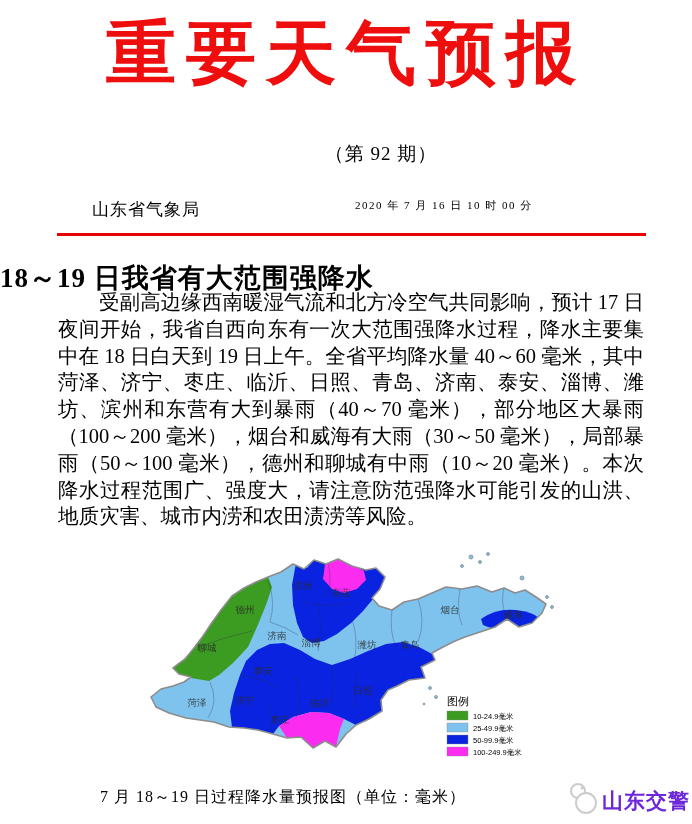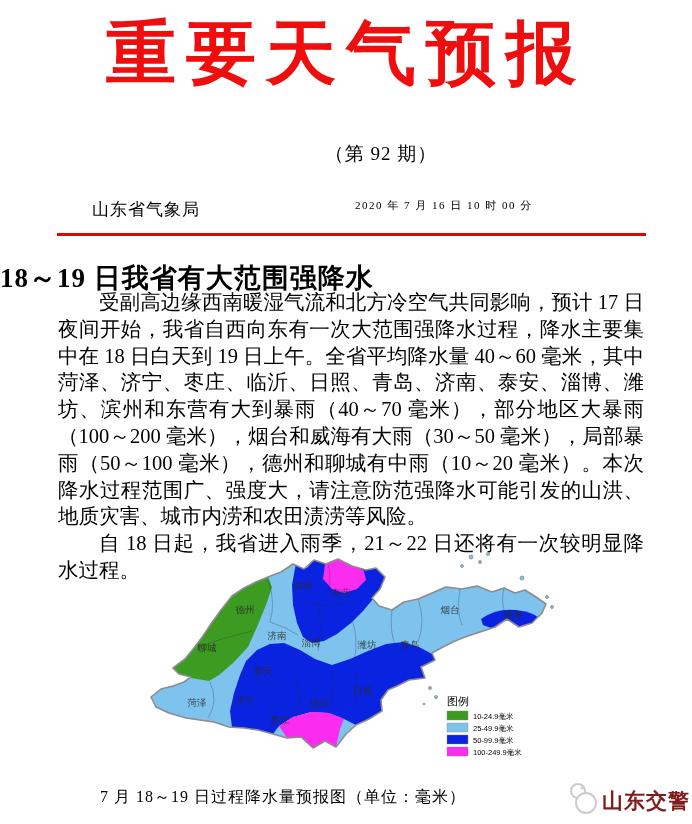--- a/index.html
+++ b/index.html
@@ -34,21 +34,21 @@
     font-size:20.5px;line-height:26.8px;text-align:justify;
   }
   .body-text p{margin:0;text-indent:2em;font-family:Liberation Serif, serif;}
   .map-wrap{position:absolute;top:547px;left:100px;width:540px;height:238px;}
   .map-caption{
     position:absolute;top:787px;left:100px;width:540px;text-align:left;
     font-size:16px;letter-spacing:1px;
   }
   .watermark{
     position:absolute;top:781px;right:2px;display:flex;align-items:center;gap:3px;
-    color:#7f1d1d;font-family:"Liberation Sans","DejaVu Sans",sans-serif;
+    color:#6d28d9;font-family:"Liberation Sans","DejaVu Sans",sans-serif;
     font-size:21px;font-weight:bold;letter-spacing:1px;
   }
   svg text.city{
     font-size:9.5px;fill:#2b2b2b;opacity:.88;
     font-family:"Liberation Serif","DejaVu Serif",serif;
   }
   svg text.lg-title{font-size:11px;fill:#000;font-family:"Liberation Serif","DejaVu Serif",serif;}
   svg text.lg-label{font-size:7.5px;fill:#000;font-family:"Liberation Sans","DejaVu Sans",sans-serif;}
 </style>
 </head>
@@ -62,21 +62,20 @@
 
   <div class="agency">山东省气象局</div>
   <div class="issued-at">2020 年 7 月 16 日 10 时 00 分</div>
 
   <div class="red-rule"></div>
 
   <div class="headline">18～19 日我省有大范围强降水</div>
 
   <div class="body-text">
     <p>受副高边缘西南暖湿气流和北方冷空气共同影响，预计 17 日夜间开始，我省自西向东有一次大范围强降水过程，降水主要集中在 18 日白天到 19 日上午。全省平均降水量 40～60 毫米，其中菏泽、济宁、枣庄、临沂、日照、青岛、济南、泰安、淄博、潍坊、滨州和东营有大到暴雨（40～70 毫米），部分地区大暴雨（100～200 毫米），烟台和威海有大雨（30～50 毫米），局部暴雨（50～100 毫米），德州和聊城有中雨（10～20 毫米）。本次降水过程范围广、强度大，请注意防范强降水可能引发的山洪、地质灾害、城市内涝和农田渍涝等风险。</p>
-    <p>自 18 日起，我省进入雨季，21～22 日还将有一次较明显降水过程。</p>
   </div>
 
   <div class="map-wrap">
     <svg width="540" height="238" viewBox="0 0 540 238">
       <defs>
         <clipPath id="prov">
           <path d="M168,30 L181,25 L193,17 L204,22 L214,13 L226,17 L238,12 L252,19 L266,23 L276,21 L285,30
             L280,42 L272,51 L279,59 L292,63 L304,55 L318,52 L332,46
             L346,40 L362,42 L377,39 L392,45 L404,41 L415,46
             L425,43 L436,50 L446,57 L442,66

